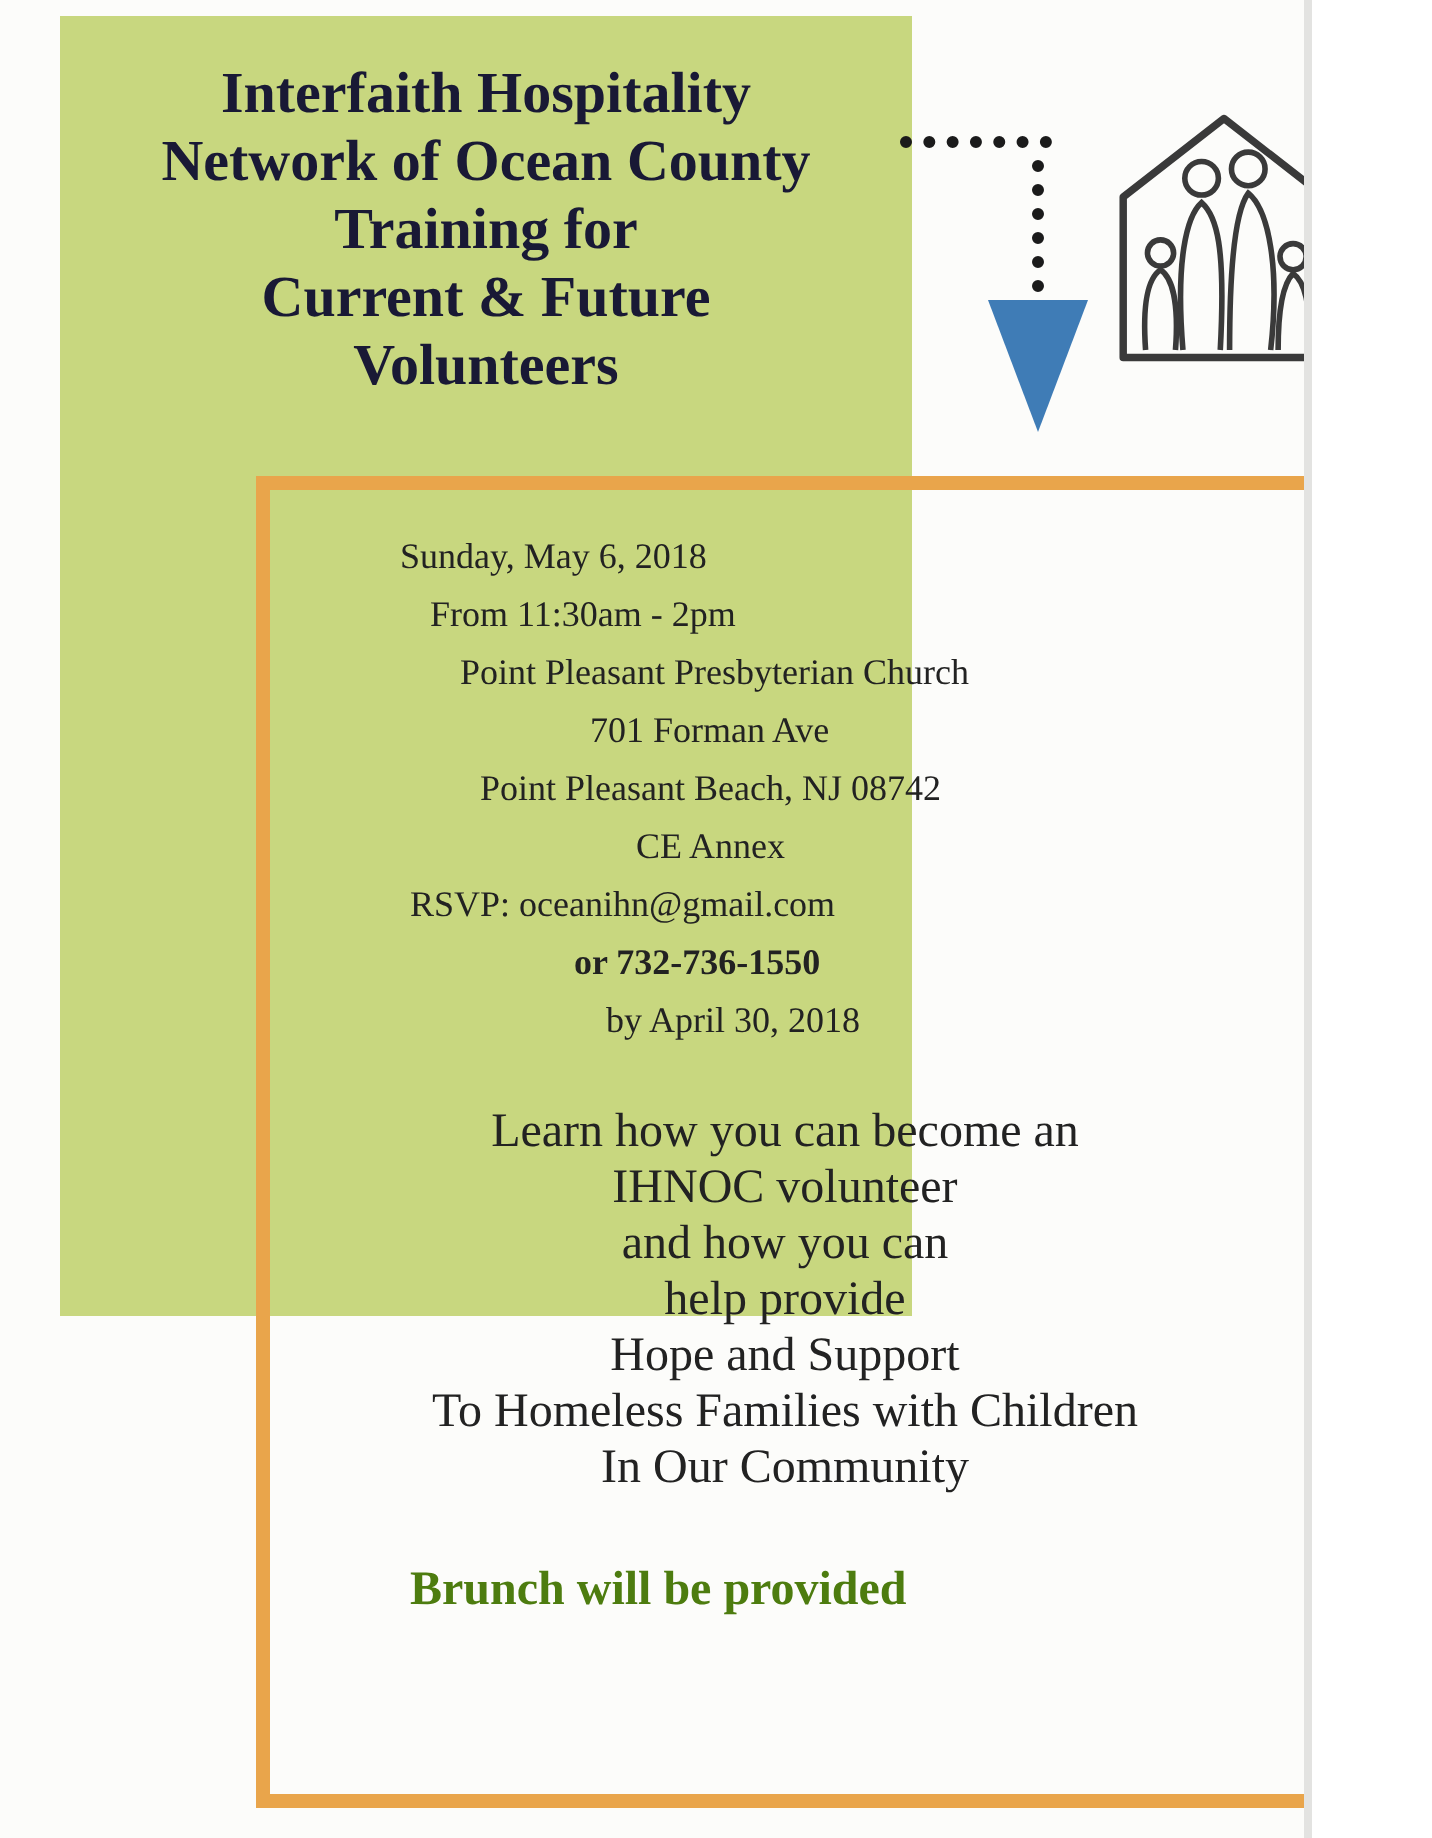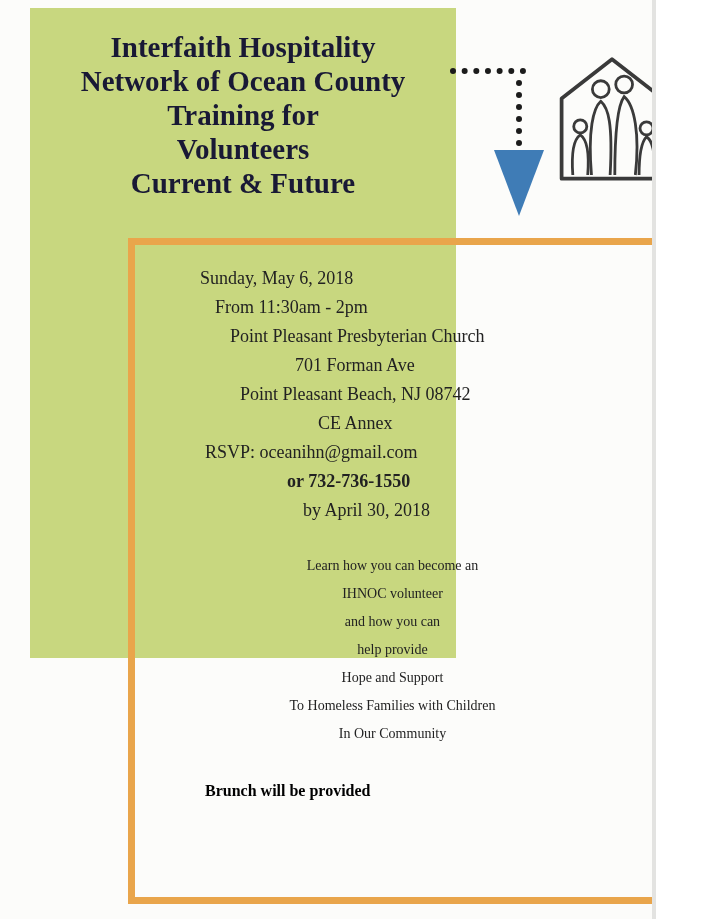--- a/index.html
+++ b/index.html
@@ -106,47 +106,47 @@
   .event-line:nth-child(6) { margin-left: 183px; }
   .event-line:nth-child(7) { margin-left: 70px; }
   .event-line:nth-child(8) { margin-left: 152px; font-weight: bold; }
   .event-line:nth-child(9) { margin-left: 168px; }
   .description-block {
     position: absolute;
     left: 135px;
     top: 552px;
     width: 515px;
     text-align: center;
-    font-size: 14px;
+    font-size: 24px;
     line-height: 28px;
     color: #222222;
   }
   .footer-line {
     position: absolute;
     left: 205px;
     top: 782px;
-    font-size: 16px;
+    font-size: 24px;
     font-weight: bold;
-    color: #000000;
+    color: #4d7c0f;
     text-align: center;
   }
 </style>
 </head>
 <body>
 
 <div class="page">
 
   <div class="green-panel"></div>
 
   <div class="title-block">
     <div>Interfaith Hospitality</div>
     <div>Network of Ocean County</div>
     <div>Training for</div>
+    <div>Current &amp; Future</div>
     <div>Volunteers</div>
-    <div>Current &amp; Future</div>
   </div>
 
   <div class="dots-h"></div>
   <div class="dots-v"></div>
   <div class="arrow-triangle"></div>
 
   <div class="logo">
     <svg viewBox="0 0 120 140" width="112" height="134">
       <path d="M60 6 L114 48 L114 134 L6 134 L6 48 Z" fill="none" stroke="#3a3a3a" stroke-width="4" stroke-linejoin="round"></path>
       <circle cx="48" cy="38" r="9" fill="none" stroke="#3a3a3a" stroke-width="3"></circle>

